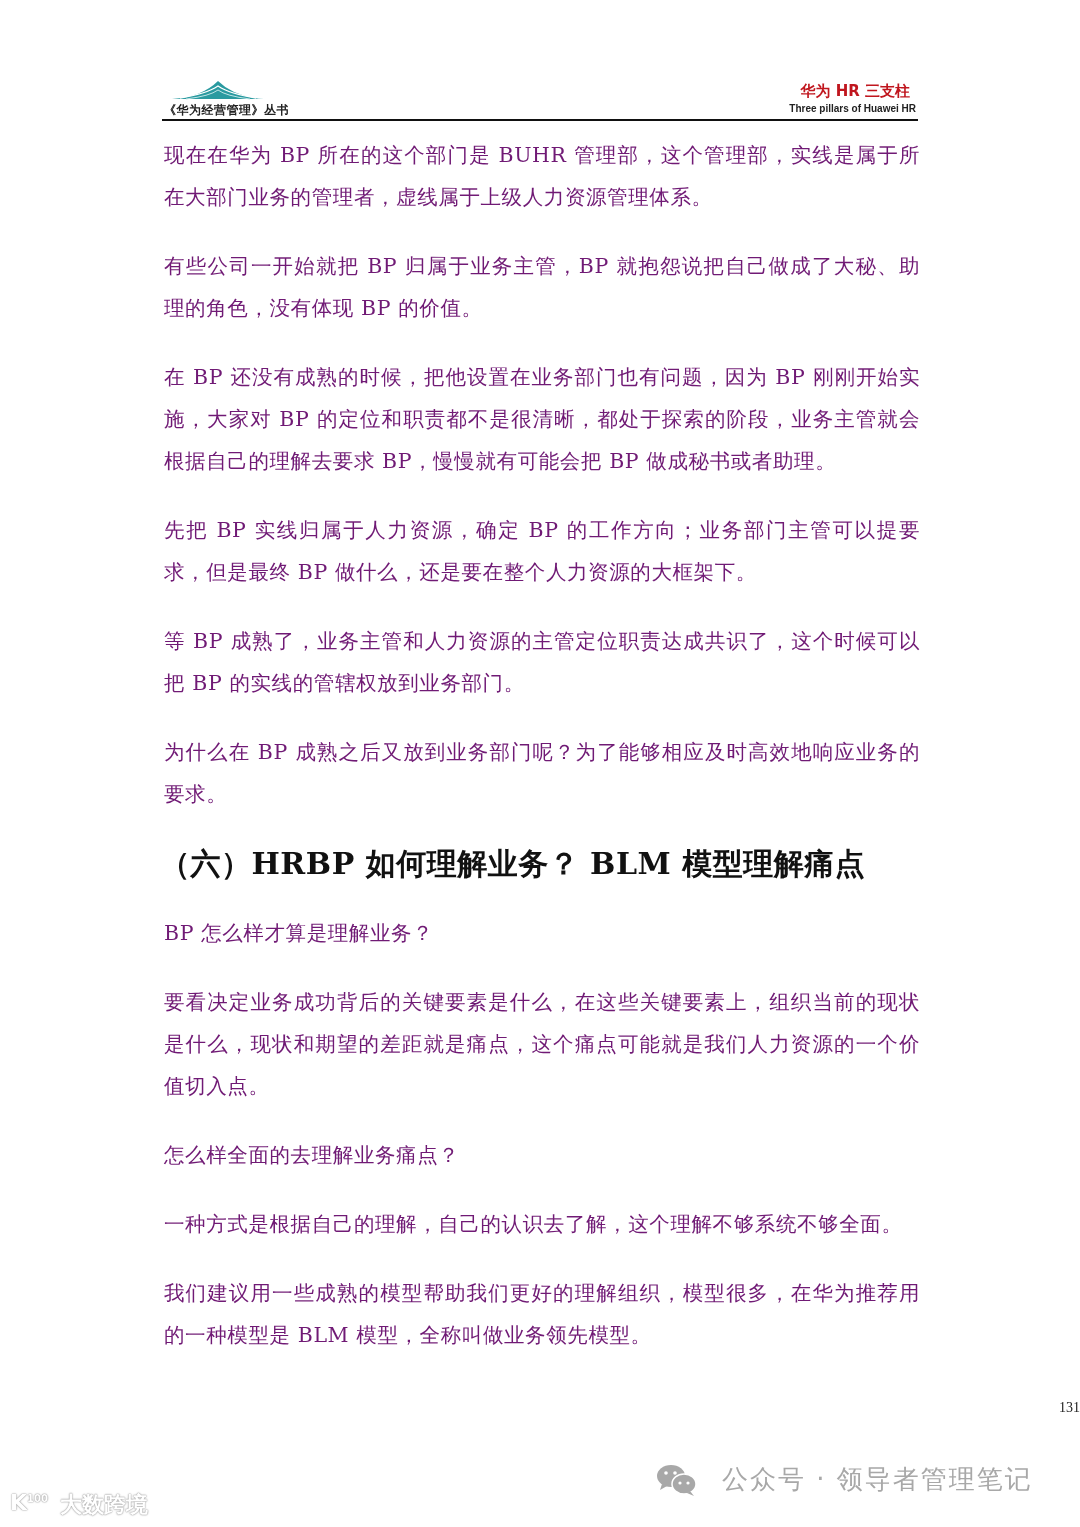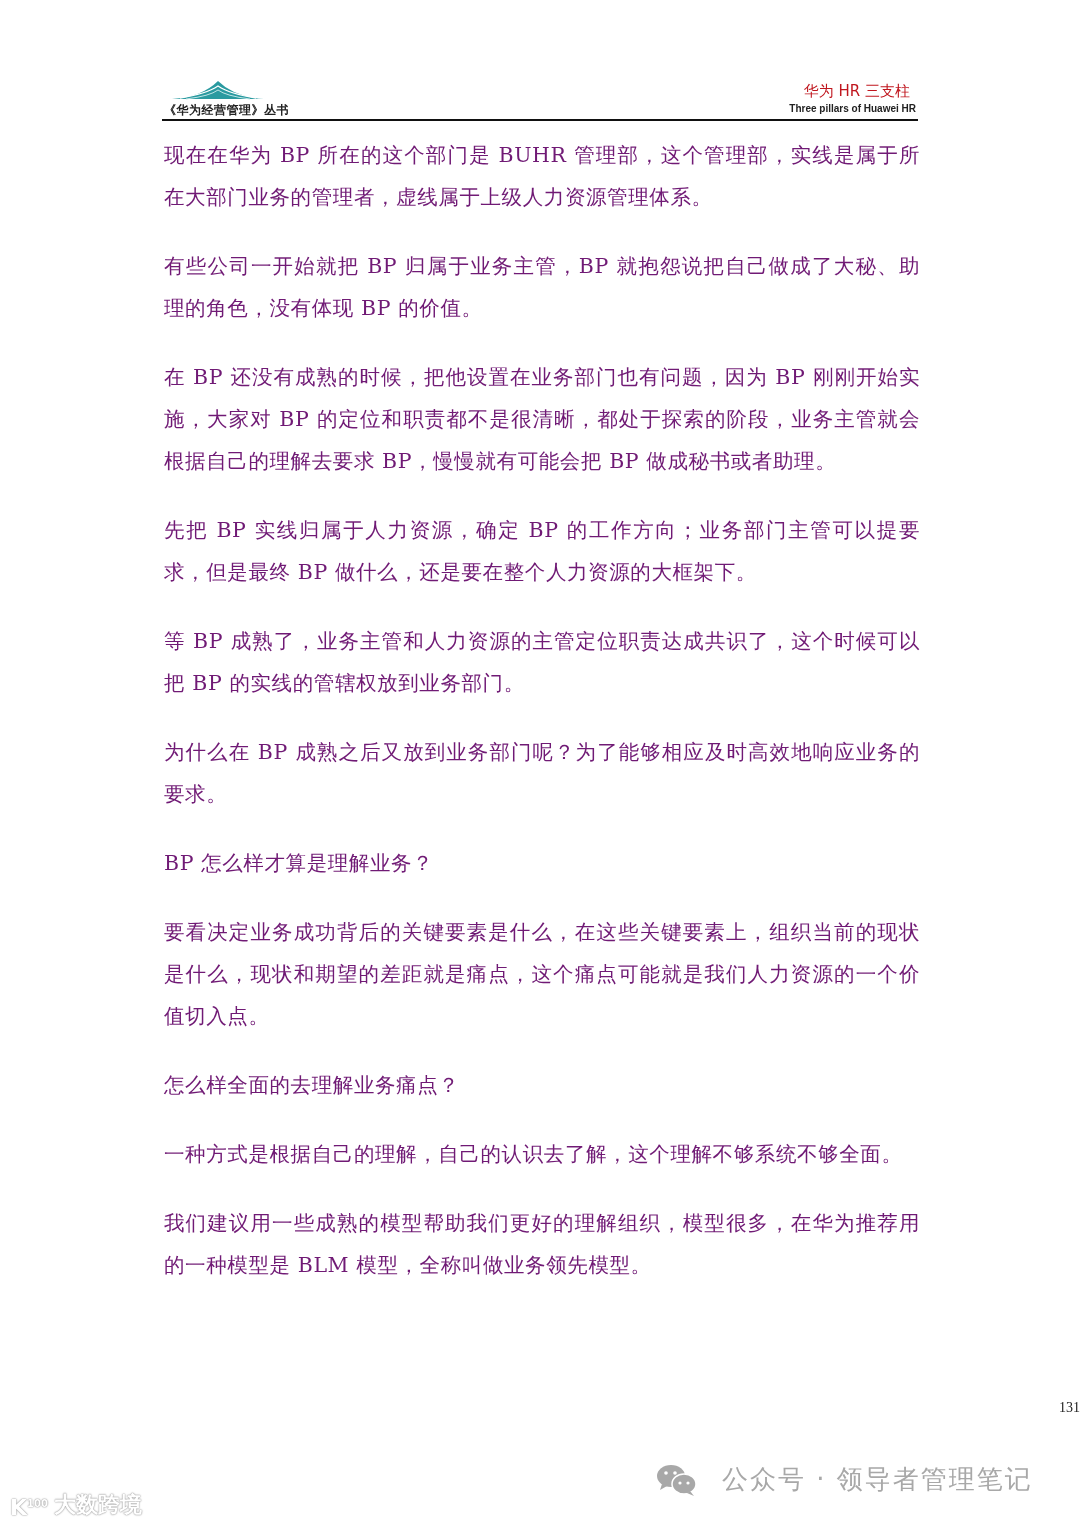--- a/index.html
+++ b/index.html
@@ -3,33 +3,33 @@
 <meta charset="utf-8">
 <style>
   html, body { margin: 0; padding: 0; background: #ffffff; }
   body { width: 1080px; height: 1527px; position: relative; overflow: hidden;
          font-family: "DejaVu Serif", "Liberation Serif", serif; color: #1a1a1a; }
   .header { position: absolute; left: 162px; top: 72px; width: 756px; height: 48px; }
   .logo { position: absolute; left: 10px; top: 6px; width: 92px; height: 22px; }
   .series-title { position: absolute; left: 2px; top: 30px; font-family: "DejaVu Sans", sans-serif;
                   font-size: 12px; font-weight: bold; color: #222; letter-spacing: 0.5px; }
   .brand-cn { position: absolute; right: 8px; top: 10px; font-family: "DejaVu Sans", sans-serif;
-              font-size: 15px; font-weight: normal; color: #c0161e; }
+              font-size: 15px; font-weight: bold; color: #c0161e; }
   .brand-en { position: absolute; right: 2px; top: 31px; font-family: "Liberation Sans", sans-serif;
               font-size: 10px; font-weight: bold; color: #222; }
   .header-rule { position: absolute; left: 0; right: 0; top: 47px; height: 2px; background: #111; }
 
   .content { position: absolute; left: 164px; top: 134px; width: 756px; }
   .para { font-size: 20.5px; line-height: 42px; margin: 0 0 27px 0; letter-spacing: 0.6px; color: #701a75;
           text-align: justify; }
   .heading { font-size: 30px; font-weight: bold; line-height: 44px; margin: 4px 0 26px -4px;
              color: #111; letter-spacing: 0.5px; }
   .page-num { position: absolute; left: 0; width: 1080px; top: 1400px; text-align: right;
               font-size: 14px; color: #222; font-family: "Liberation Serif", serif; }
-  .wm-left { position: absolute; left: 10px; top: 1490px; display: flex; align-items: flex-end; gap: 6px;
+  .wm-left { position: absolute; left: 10px; top: 1490px; display: flex; align-items: flex-start; gap: 12px;
              font-family: "DejaVu Sans", sans-serif; font-size: 22px; color: #ffffff; font-weight: bold;
              text-shadow: 0 0 2px #999, 0 0 1px #888; }
   .wm-left .k { font-size: 22px; }
   .wm-right { position: absolute; left: 656px; top: 1462px; display: flex; align-items: center; gap: 24px;
               font-family: "DejaVu Sans", sans-serif; font-size: 26px; color: #a8a8a8; letter-spacing: 2px; }
 </style>
 </head>
 <body>
 
 <div class="header">
@@ -44,20 +44,21 @@
   <div class="header-rule"></div>
 </div>
 
 <div class="content">
   <p class="para">现在在华为 BP 所在的这个部门是 BUHR 管理部，这个管理部，实线是属于所在大部门业务的管理者，虚线属于上级人力资源管理体系。</p>
   <p class="para">有些公司一开始就把 BP 归属于业务主管，BP 就抱怨说把自己做成了大秘、助理的角色，没有体现 BP 的价值。</p>
   <p class="para">在 BP 还没有成熟的时候，把他设置在业务部门也有问题，因为 BP 刚刚开始实施，大家对 BP 的定位和职责都不是很清晰，都处于探索的阶段，业务主管就会根据自己的理解去要求 BP，慢慢就有可能会把 BP 做成秘书或者助理。</p>
   <p class="para">先把 BP 实线归属于人力资源，确定 BP 的工作方向；业务部门主管可以提要求，但是最终 BP 做什么，还是要在整个人力资源的大框架下。</p>
   <p class="para">等 BP 成熟了，业务主管和人力资源的主管定位职责达成共识了，这个时候可以把 BP 的实线的管辖权放到业务部门。</p>
   <p class="para">为什么在 BP 成熟之后又放到业务部门呢？为了能够相应及时高效地响应业务的要求。</p>
+  <h2 class="heading">（六）HRBP 如何理解业务？ BLM 模型理解痛点</h2>
   <p class="para">BP 怎么样才算是理解业务？</p>
   <p class="para">要看决定业务成功背后的关键要素是什么，在这些关键要素上，组织当前的现状是什么，现状和期望的差距就是痛点，这个痛点可能就是我们人力资源的一个价值切入点。</p>
   <p class="para">怎么样全面的去理解业务痛点？</p>
   <p class="para">一种方式是根据自己的理解，自己的认识去了解，这个理解不够系统不够全面。</p>
   <p class="para">我们建议用一些成熟的模型帮助我们更好的理解组织，模型很多，在华为推荐用的一种模型是 BLM 模型，全称叫做业务领先模型。</p>
 </div>
 
 <div class="page-num">131</div>
 
 <div class="wm-left">

